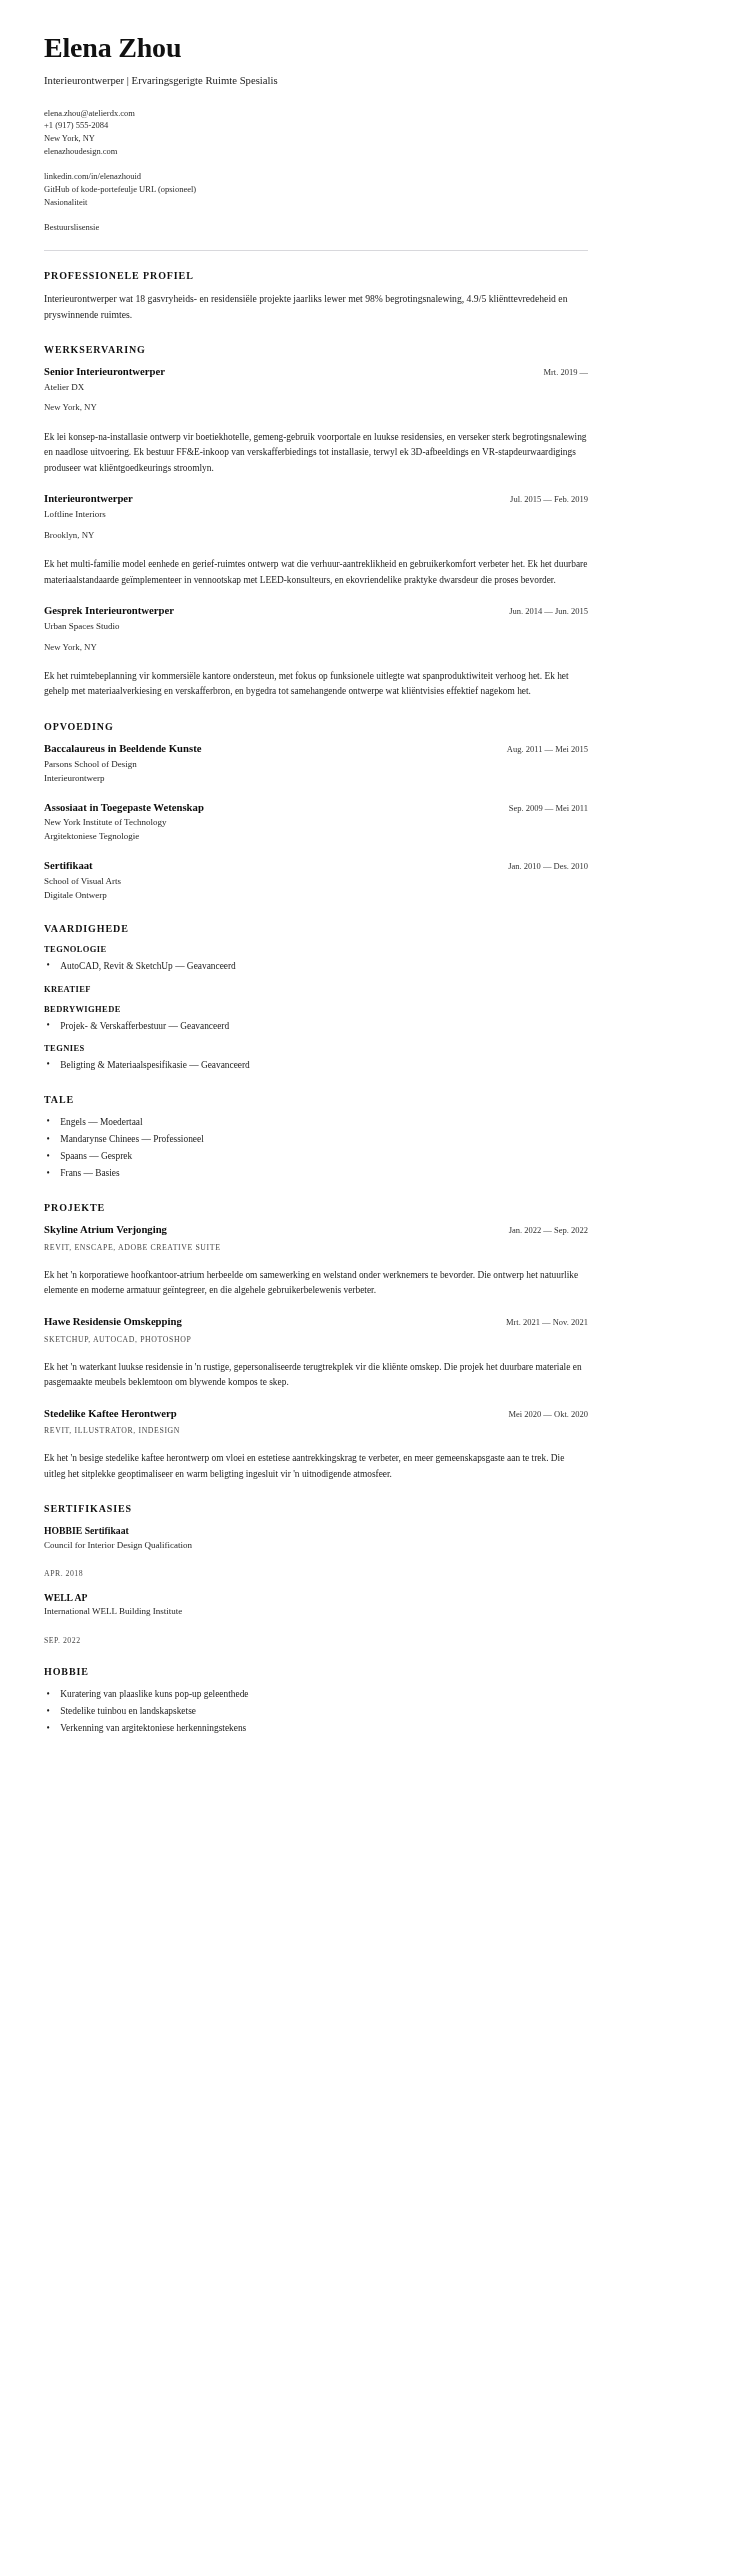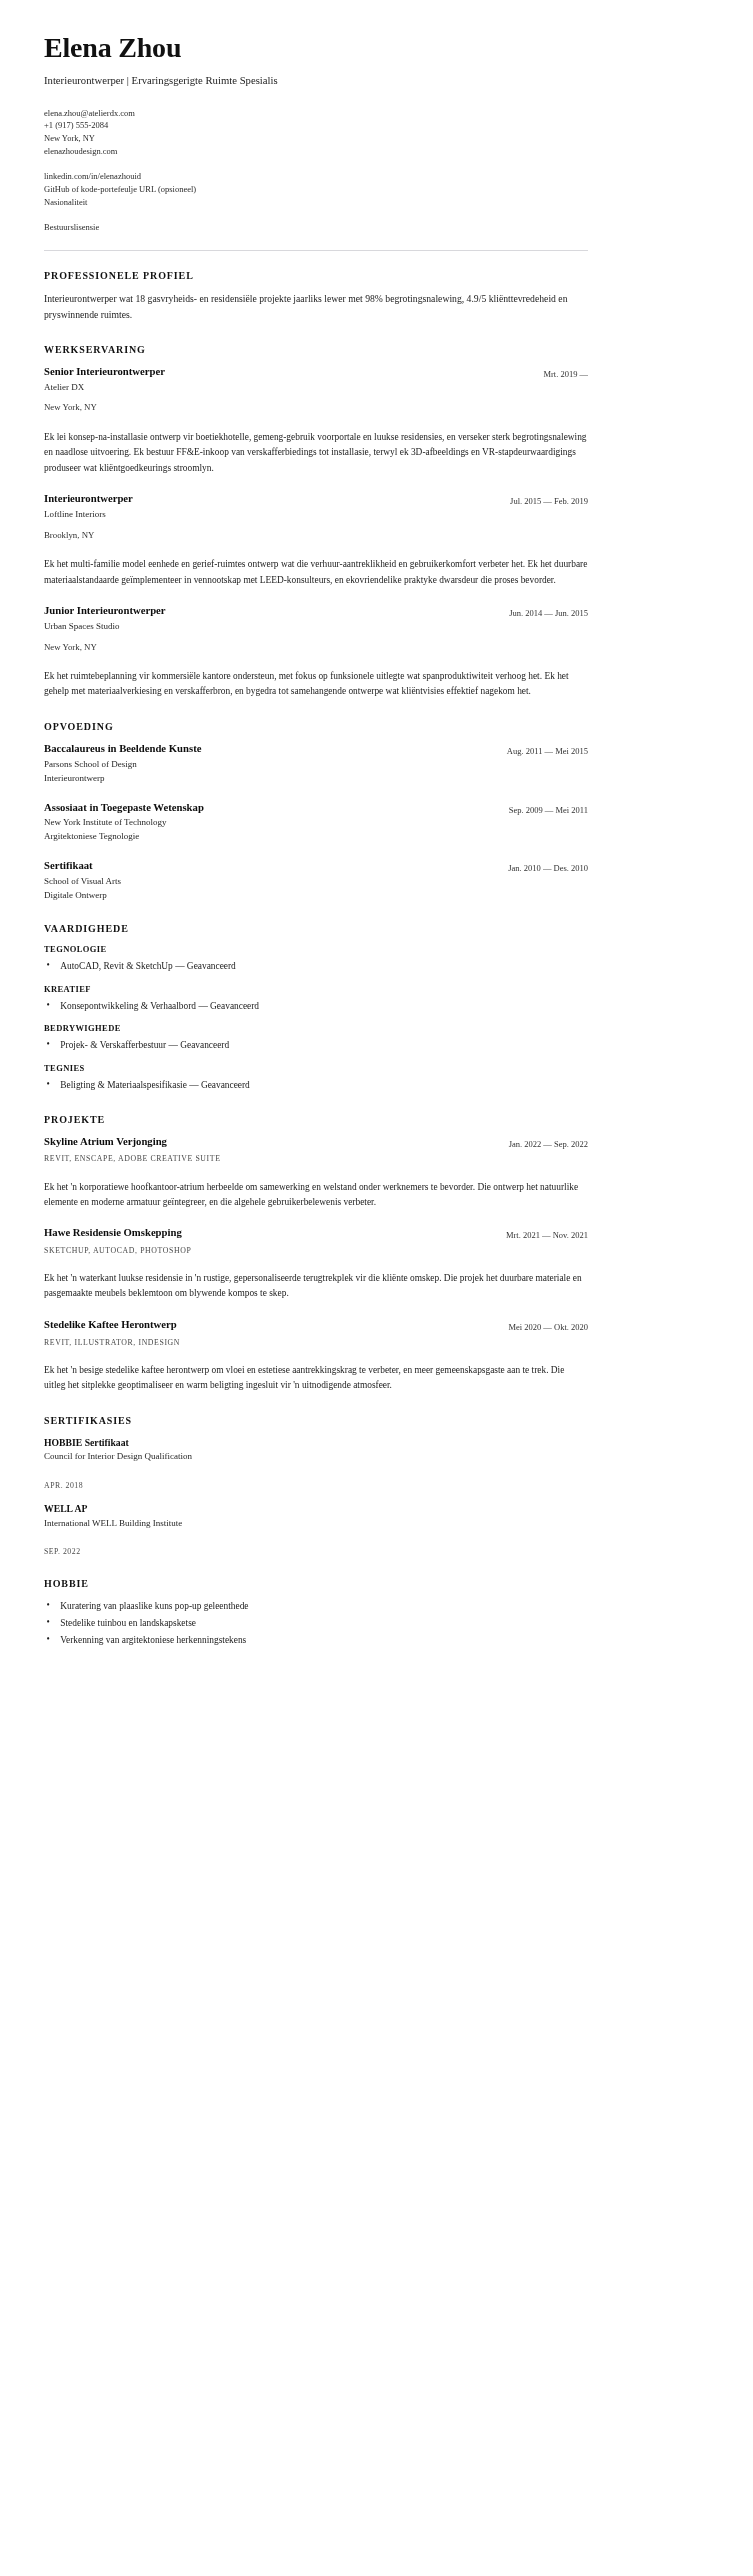--- a/index.html
+++ b/index.html
@@ -79,21 +79,21 @@
     margin: 0 0 3.8px 0;
     max-width: 578px;
   }
 
   
   .entry {
     margin-bottom: 16.3px;
   }
   .entry-top {
     display: flex;
-    align-items: flex-end;
+    align-items: center;
     justify-content: space-between;
     gap: 2px;
   }
   .entry-title {
     font-size: 10.7px;
     font-weight: bold;
     color: #0d0d0d;
     line-height: 1.3;
   }
   .entry-date {
@@ -245,21 +245,21 @@
         <span class="entry-title">Interieurontwerper</span>
         <span class="entry-date">Jul. 2015 — Feb. 2019</span>
       </div>
       <div class="entry-org">Loftline Interiors</div>
       <div class="entry-loc">Brooklyn, NY</div>
       <p class="entry-desc">Ek het multi-familie model eenhede en gerief-ruimtes ontwerp wat die verhuur-aantreklikheid en gebruikerkomfort verbeter het. Ek het duurbare materiaalstandaarde geïmplementeer in vennootskap met LEED-konsulteurs, en ekovriendelike praktyke dwarsdeur die proses bevorder.</p>
     </div>
 
     <div class="entry">
       <div class="entry-top">
-        <span class="entry-title">Junior Interieurontwerper</span>
+        <span class="entry-title">Gesprek Interieurontwerper</span>
         <span class="entry-date">Jun. 2014 — Jun. 2015</span>
       </div>
       <div class="entry-org">Urban Spaces Studio</div>
       <div class="entry-loc">New York, NY</div>
       <p class="entry-desc">Ek het ruimtebeplanning vir kommersiële kantore ondersteun, met fokus op funksionele uitlegte wat spanproduktiwiteit verhoog het. Ek het gehelp met materiaalverkiesing en verskafferbron, en bygedra tot samehangende ontwerpe wat kliëntvisies effektief nagekom het.</p>
     </div>
   </div>
 
   <div class="section">
     <div class="section-heading">OPVOEDING</div>
@@ -297,40 +297,46 @@
 
     <div class="skill-group">
       <div class="skill-group-title">TEGNOLOGIE</div>
       <ul class="bullets">
         <li>AutoCAD, Revit &amp; SketchUp — Geavanceerd</li>
       </ul>
     </div>
 
     <div class="skill-group">
       <div class="skill-group-title">KREATIEF</div>
-      <ul class="bullets">
-        <li>Konsepontwikkeling &amp; Verhaalbord — Geavanceerd</li>
-      </ul>
     </div>
 
     <div class="skill-group">
       <div class="skill-group-title">BEDRYWIGHEDE</div>
       <ul class="bullets">
         <li>Projek- &amp; Verskafferbestuur — Geavanceerd</li>
       </ul>
     </div>
 
     <div class="skill-group">
       <div class="skill-group-title">TEGNIES</div>
       <ul class="bullets">
         <li>Beligting &amp; Materiaalspesifikasie — Geavanceerd</li>
       </ul>
     </div>
   </div>
 
+  <div class="section">
+    <div class="section-heading">TALE</div>
+    <ul class="bullets tight">
+      <li>Engels — Moedertaal</li>
+      <li>Mandarynse Chinees — Professioneel</li>
+      <li>Spaans — Gesprek</li>
+      <li>Frans — Basies</li>
+    </ul>
+  </div>
 
   <div class="section">
     <div class="section-heading">PROJEKTE</div>
 
     <div class="entry">
       <div class="entry-top">
         <span class="entry-title">Skyline Atrium Verjonging</span>
         <span class="entry-date">Jan. 2022 — Sep. 2022</span>
       </div>
       <div class="entry-stack">REVIT, ENSCAPE, ADOBE CREATIVE SUITE</div>

